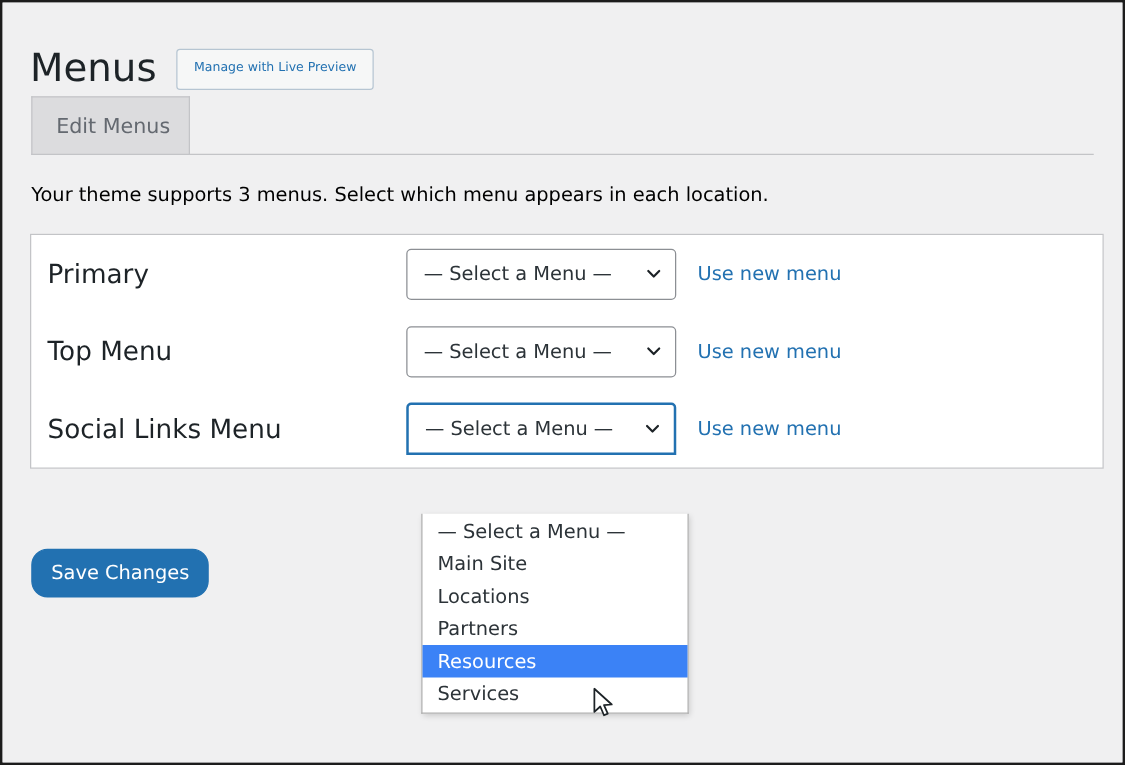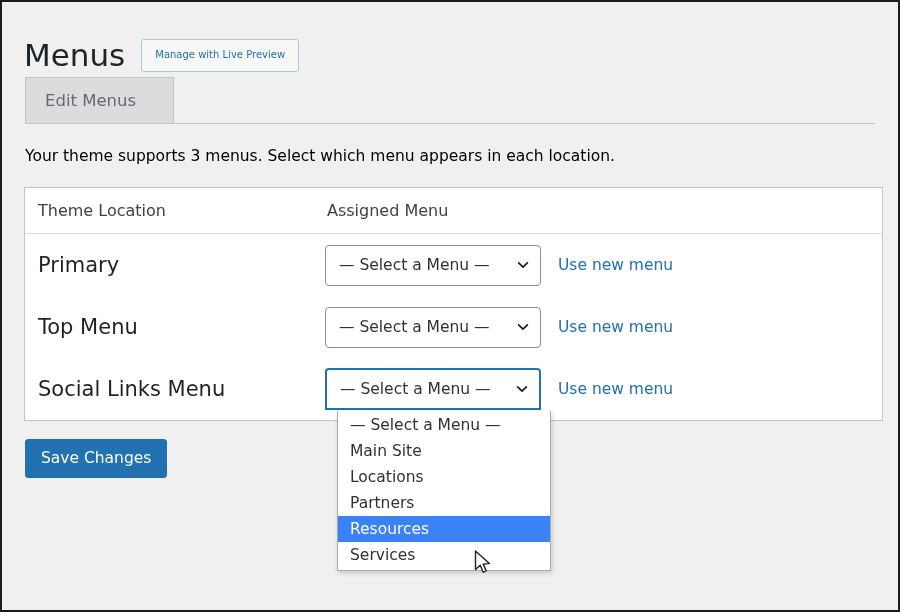--- a/index.html
+++ b/index.html
@@ -65,21 +65,21 @@
   .tabs {
     position: absolute;
     left: 23px;
     top: 74px;
     display: flex;
     align-items: flex-end;
     height: 48px;
   }
   .tab {
     box-sizing: border-box;
-    padding: 12px 37px 12px 19px;
+    padding: 12px 15px 12px 19px;
     font-size: 16.5px;
     line-height: 22px;
     border: 1px solid #c3c4c7;
     border-bottom: none;
     position: relative;
     cursor: pointer;
     white-space: nowrap;
   }
   .tab.inactive {
     background: #dcdcde;
@@ -198,21 +198,21 @@
 
   
   .save-btn {
     position: absolute;
     left: 23px;
     top: 437px;
     box-sizing: border-box;
     padding: 9px 15px 10px 15px;
     background: #2271b1;
     border: 1px solid #2271b1;
-    border-radius: 3px;
+    border-radius: 13px;
     color: #ffffff;
     font-size: 15.5px;
     line-height: 18px;
     cursor: pointer;
     white-space: nowrap;
   }
 
   
   .dropdown-list {
     position: absolute;
@@ -264,24 +264,20 @@
 
     <div class="tabs">
       <div class="tab inactive">Edit Menus</div>
     </div>
     <div class="tab-underline"></div>
 
     <div class="description">Your theme supports 3 menus. Select which menu appears in each location.</div>
 
     <div class="locations-table">
 
-      <div class="table-head">
-        <div class="th col-loc">Theme Location</div>
-        <div class="th col-menu">Assigned Menu</div>
-      </div>
 
       <div class="table-row">
         <div class="col-loc loc-name">Primary</div>
         <div class="menu-cell">
           <div class="select-box">
             <span>— Select a Menu —</span>
             <span class="chev">
               <svg viewBox="0 0 16 16" width="14" height="14">
                   <path d="M3 5.5 L8 10.5 L13 5.5" fill="none" stroke="#1d2327" stroke-width="2" stroke-linecap="round" stroke-linejoin="round"></path>
                 </svg>

